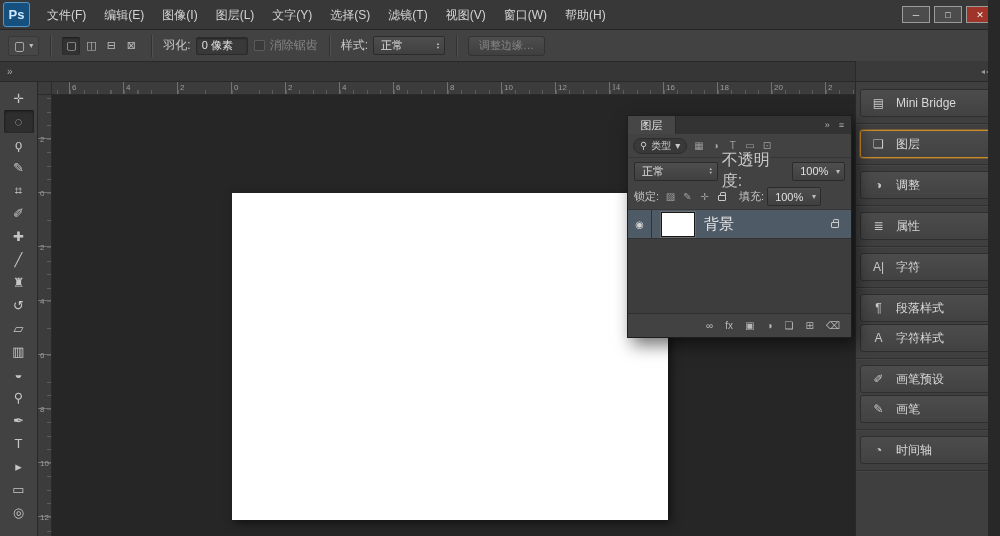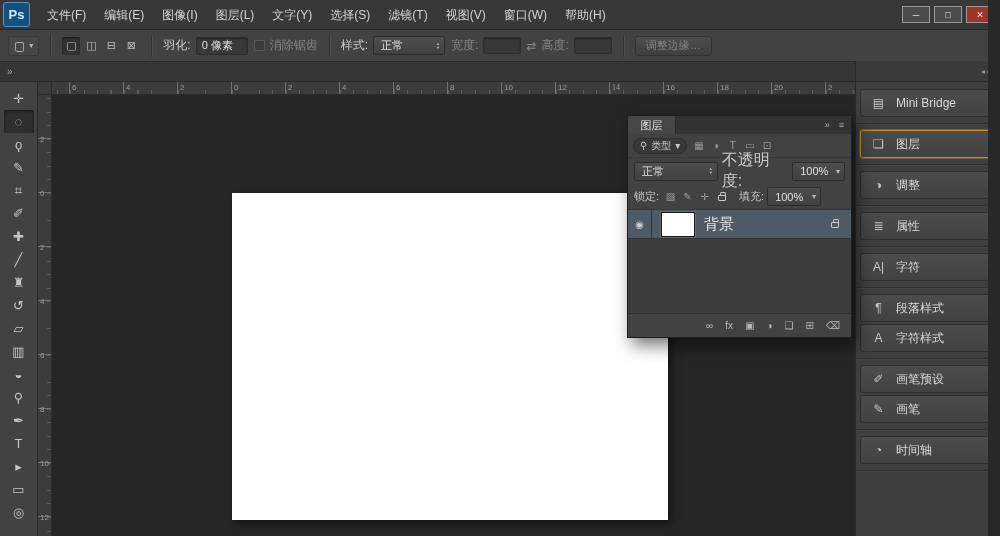--- a/index.html
+++ b/index.html
@@ -143,27 +143,20 @@
     <div class="opt-group">
       <span class="lbl">样式:</span>
       <div class="combo" style="width:72px">
         <span>正常</span>
         <span class="spin">
           <span>▲</span>
           <span>▼</span>
         </span>
       </div>
     </div>
-    <div class="opt-group">
-      <span class="lbl dim">宽度:</span>
-      <div class="field small"></div>
-      <span class="lbl dim">⇄</span>
-      <span class="lbl dim">高度:</span>
-      <div class="field small"></div>
-    </div>
     <div class="vsep"></div>
     <div class="btn dim">调整边缘…</div>
   </div>
 
   <div class="tabrow">
     <div class="tools-head">»</div>
     <div class="dock-head">◂◂</div>
   </div>
 
   <div class="toolbar" id="toolbar">

